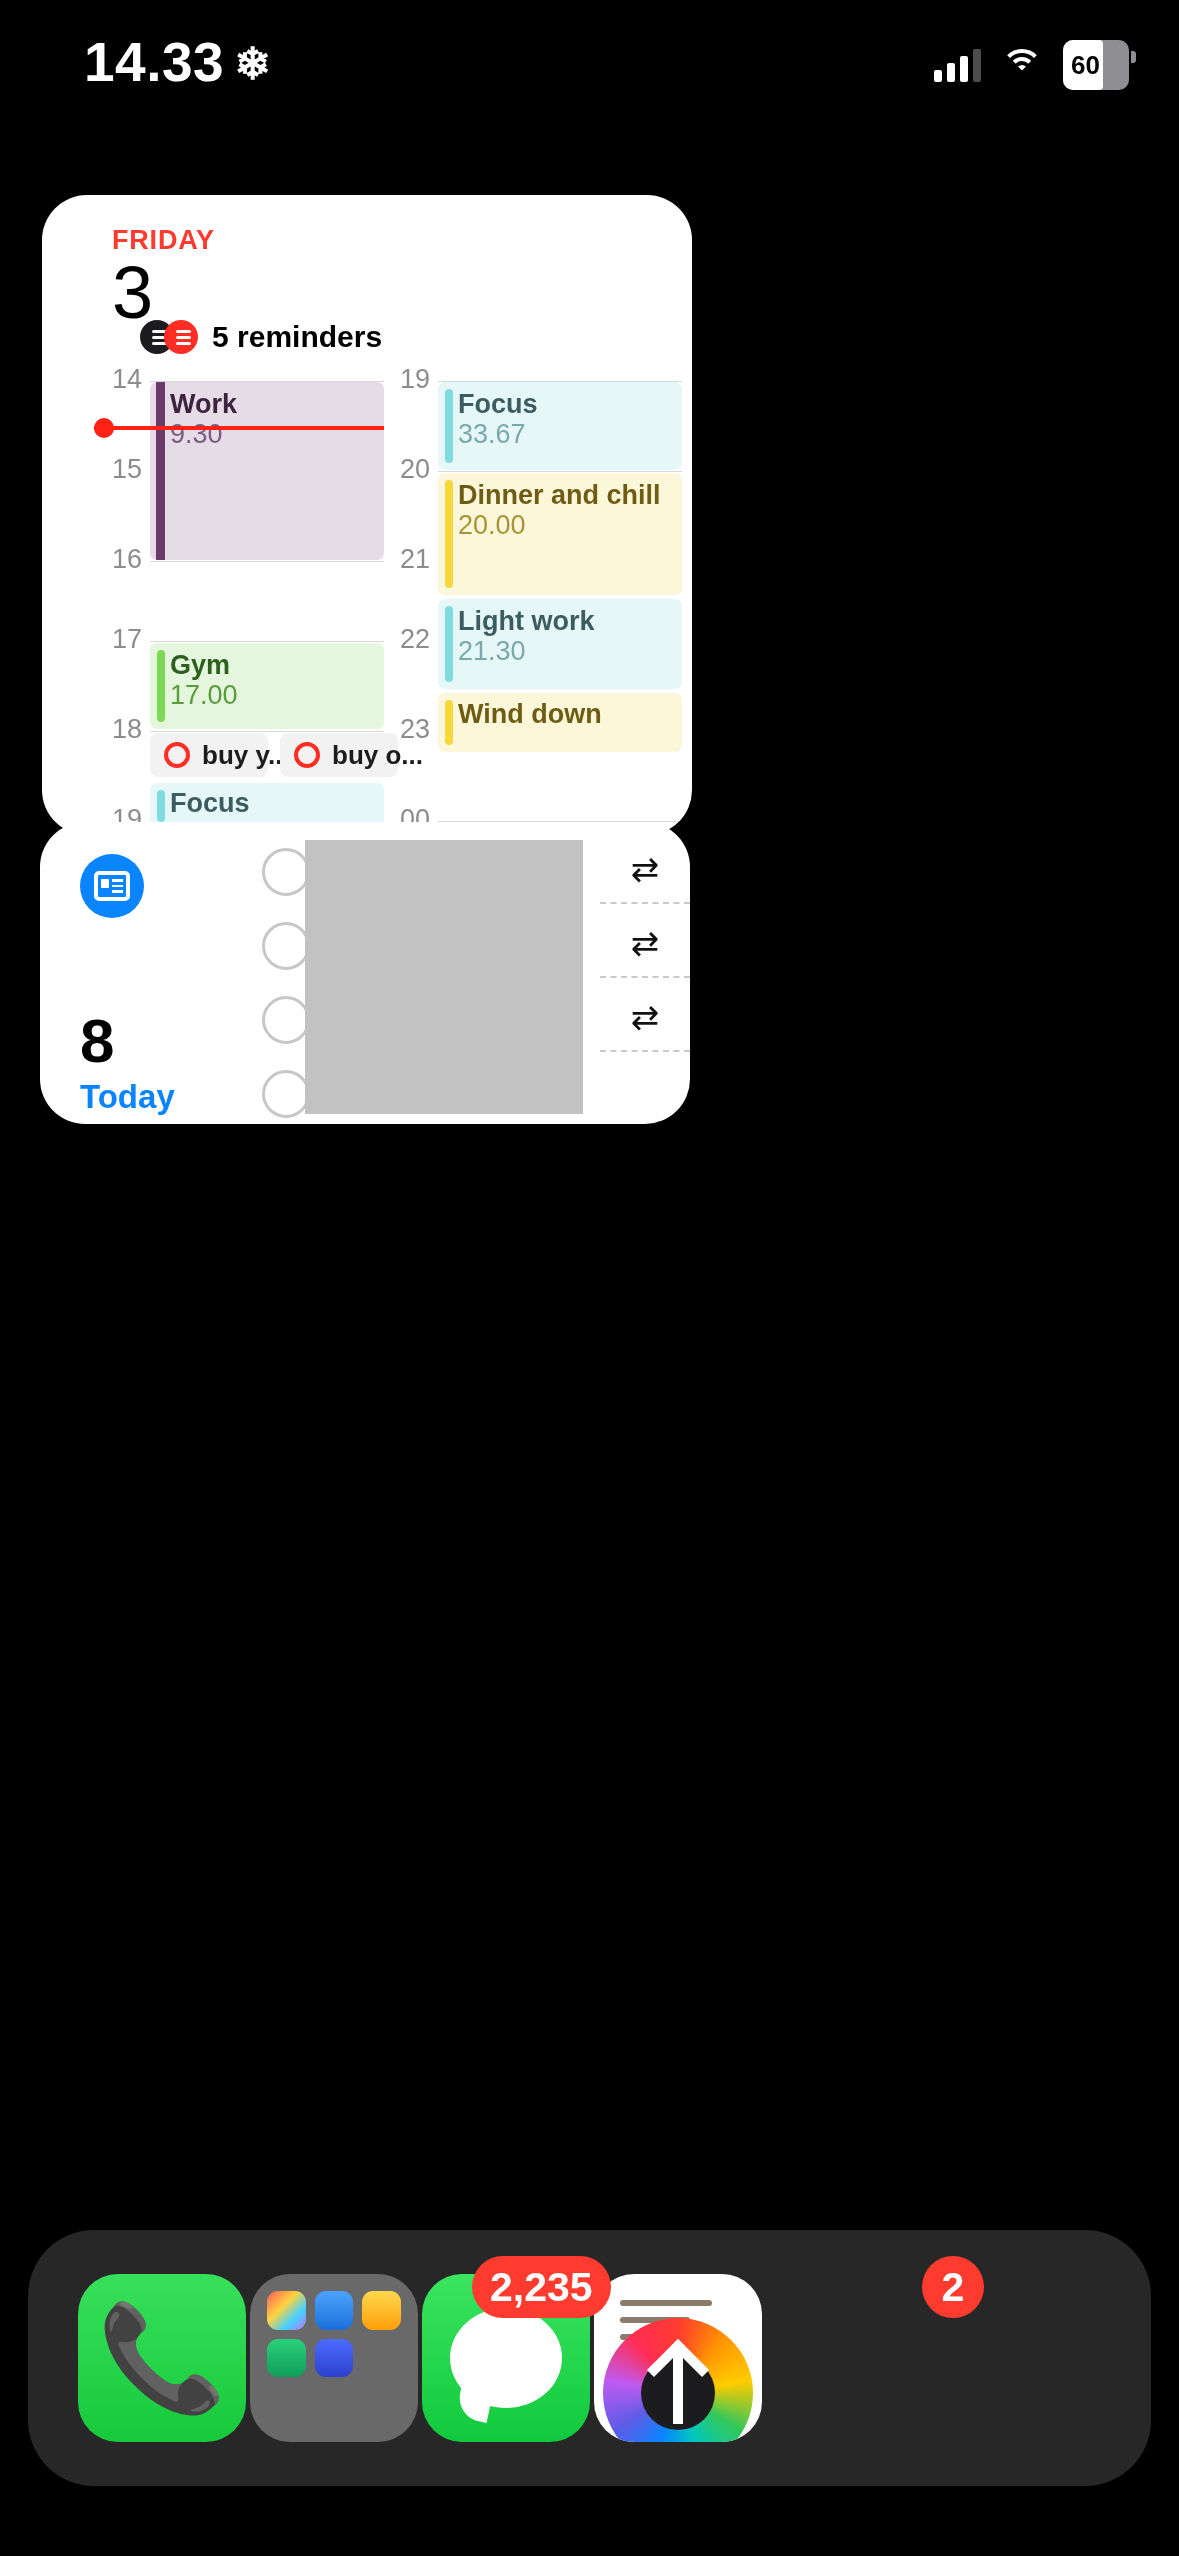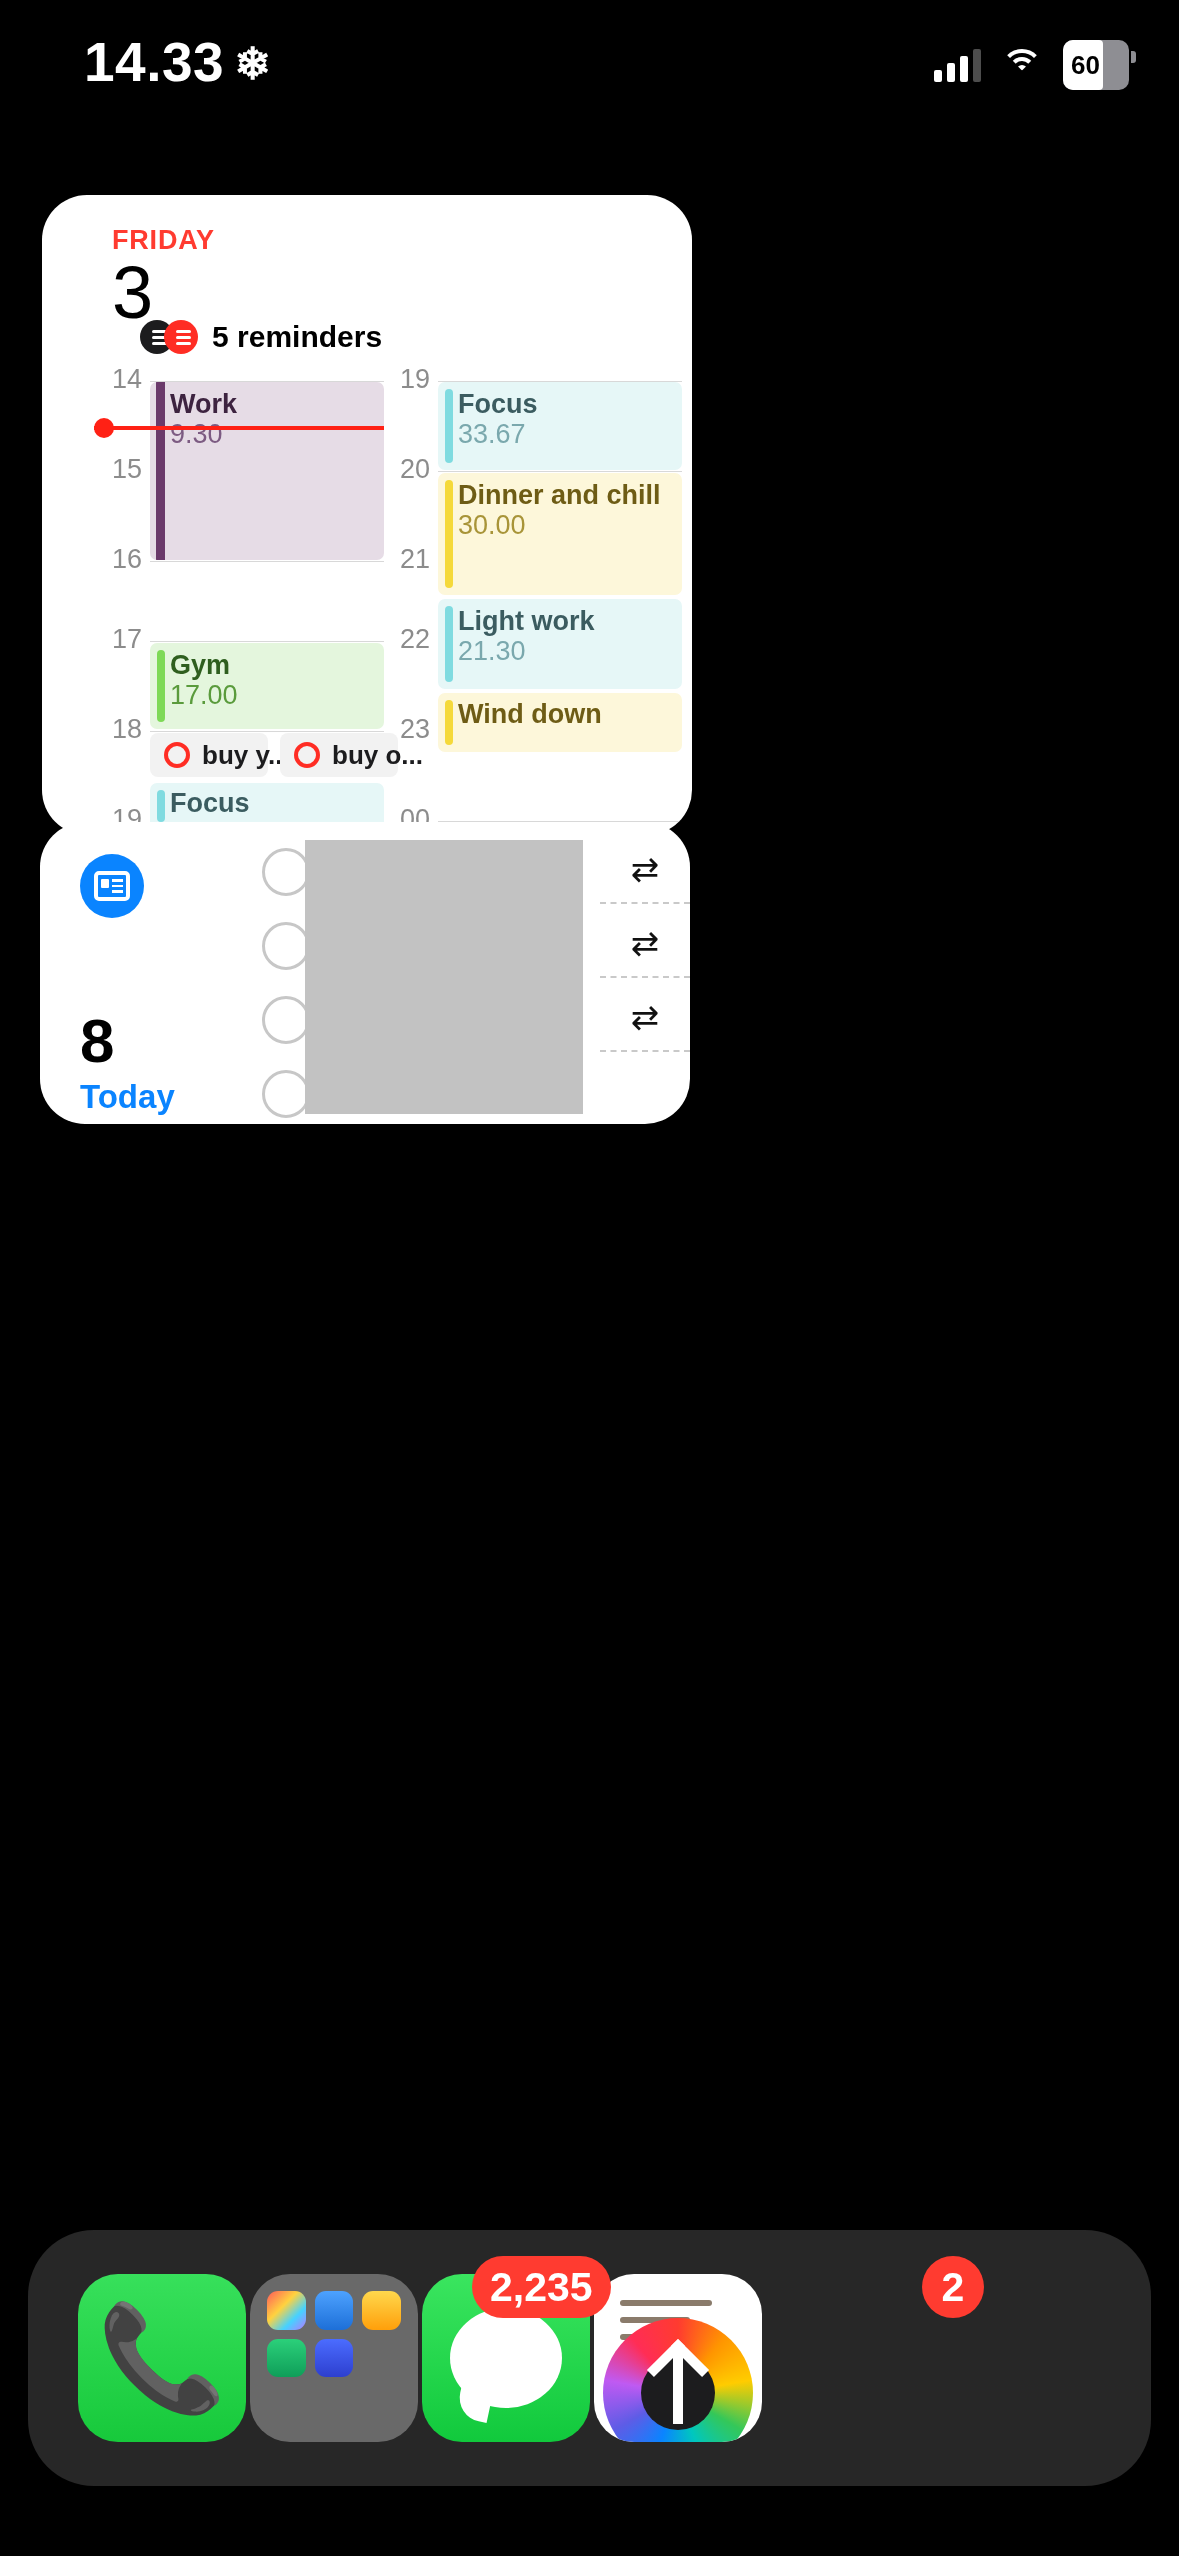--- a/index.html
+++ b/index.html
@@ -265,21 +265,21 @@
 
       <div class="ev focus" style="top:9px; height:88px;">
         <span class="bar"></span>
         <div class="t">Focus</div>
         <div class="s">33.67</div>
       </div>
 
       <div class="ev yellow" style="top:100px; height:122px;">
         <span class="bar"></span>
         <div class="t">Dinner and chill</div>
-        <div class="s">30.00</div>
+        <div class="s">20.00</div>
       </div>
 
       <div class="ev focus" style="top:226px; height:90px;">
         <span class="bar"></span>
         <div class="t">Light work</div>
         <div class="s">21.30</div>
       </div>
 
       <div class="ev yellow" style="top:320px; height:59px; padding-top:6px;">
         <span class="bar"></span>

